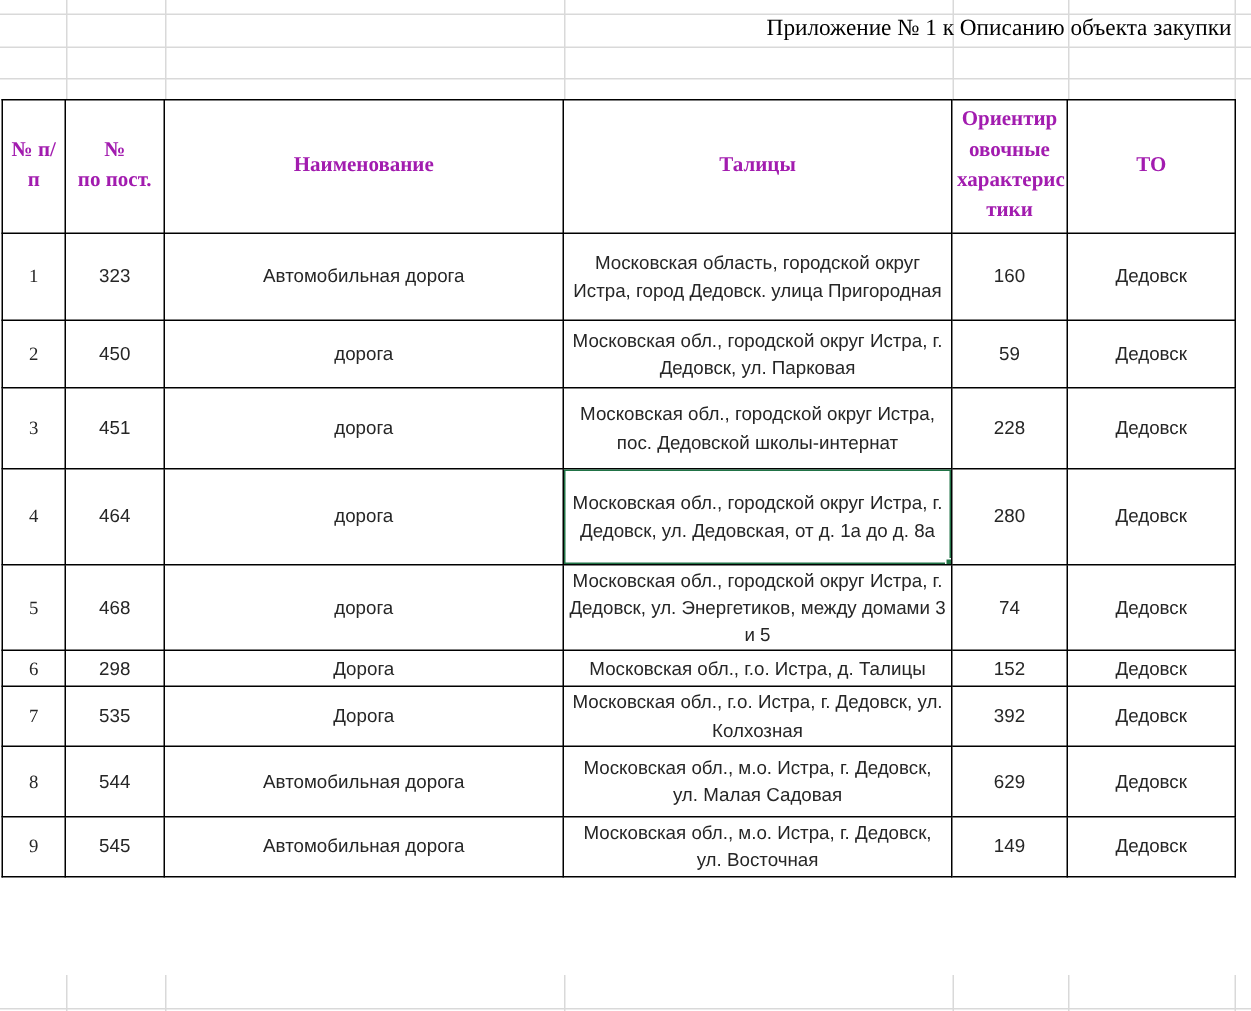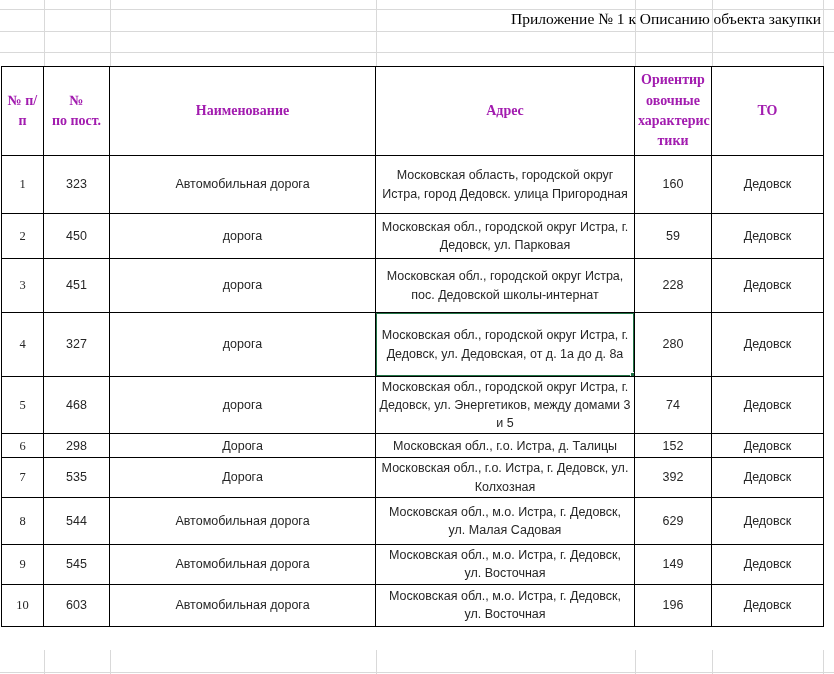--- a/index.html
+++ b/index.html
@@ -120,21 +120,21 @@
       <col style="width:259px">
         <col style="width:77px">
         <col style="width:112px">
     </colgroup>
     <tbody>
         <tr style="height:89px">
       <th>№ п/п</th>
       <th>№
 по пост.</th>
       <th>Наименование</th>
-      <th>Адрес</th>
+      <th>Талицы</th>
       <th>Ориентир
 овочные
 характерис
 тики</th>
       <th>ТО</th>
     </tr>
 
     <tr style="height:58px">
       <td class="cell-num">1</td>
       <td>323</td>
@@ -157,21 +157,21 @@
       <td class="cell-num">3</td>
       <td>451</td>
       <td>дорога</td>
       <td>Московская обл., городской округ Истра, пос. Дедовской школы-интернат</td>
       <td>228</td>
       <td>Дедовск</td>
     </tr>
 
     <tr style="height:64px">
       <td class="cell-num vtop">4</td>
-      <td>327</td>
+      <td>464</td>
       <td>дорога</td>
       <td class="selected">Московская обл., городской округ Истра, г. Дедовск, ул. Дедовская, от д. 1а до д. 8а</td>
       <td>280</td>
       <td>Дедовск</td>
     </tr>
 
     <tr style="height:55px">
       <td class="cell-num">5</td>
       <td>468</td>
       <td>дорога</td>
@@ -209,24 +209,16 @@
 
     <tr style="height:40px">
       <td class="cell-num">9</td>
       <td>545</td>
       <td>Автомобильная дорога</td>
       <td>Московская обл., м.о. Истра, г. Дедовск, ул. Восточная</td>
       <td>149</td>
       <td>Дедовск</td>
     </tr>
 
-    <tr style="height:42px">
-      <td class="cell-num vtop">10</td>
-      <td>603</td>
-      <td>Автомобильная дорога</td>
-      <td>Московская обл., м.о. Истра, г. Дедовск, ул. Восточная</td>
-      <td>196</td>
-      <td>Дедовск</td>
-    </tr>
 
   </tbody>
     </table>
 </div>
 
 </body></html>

